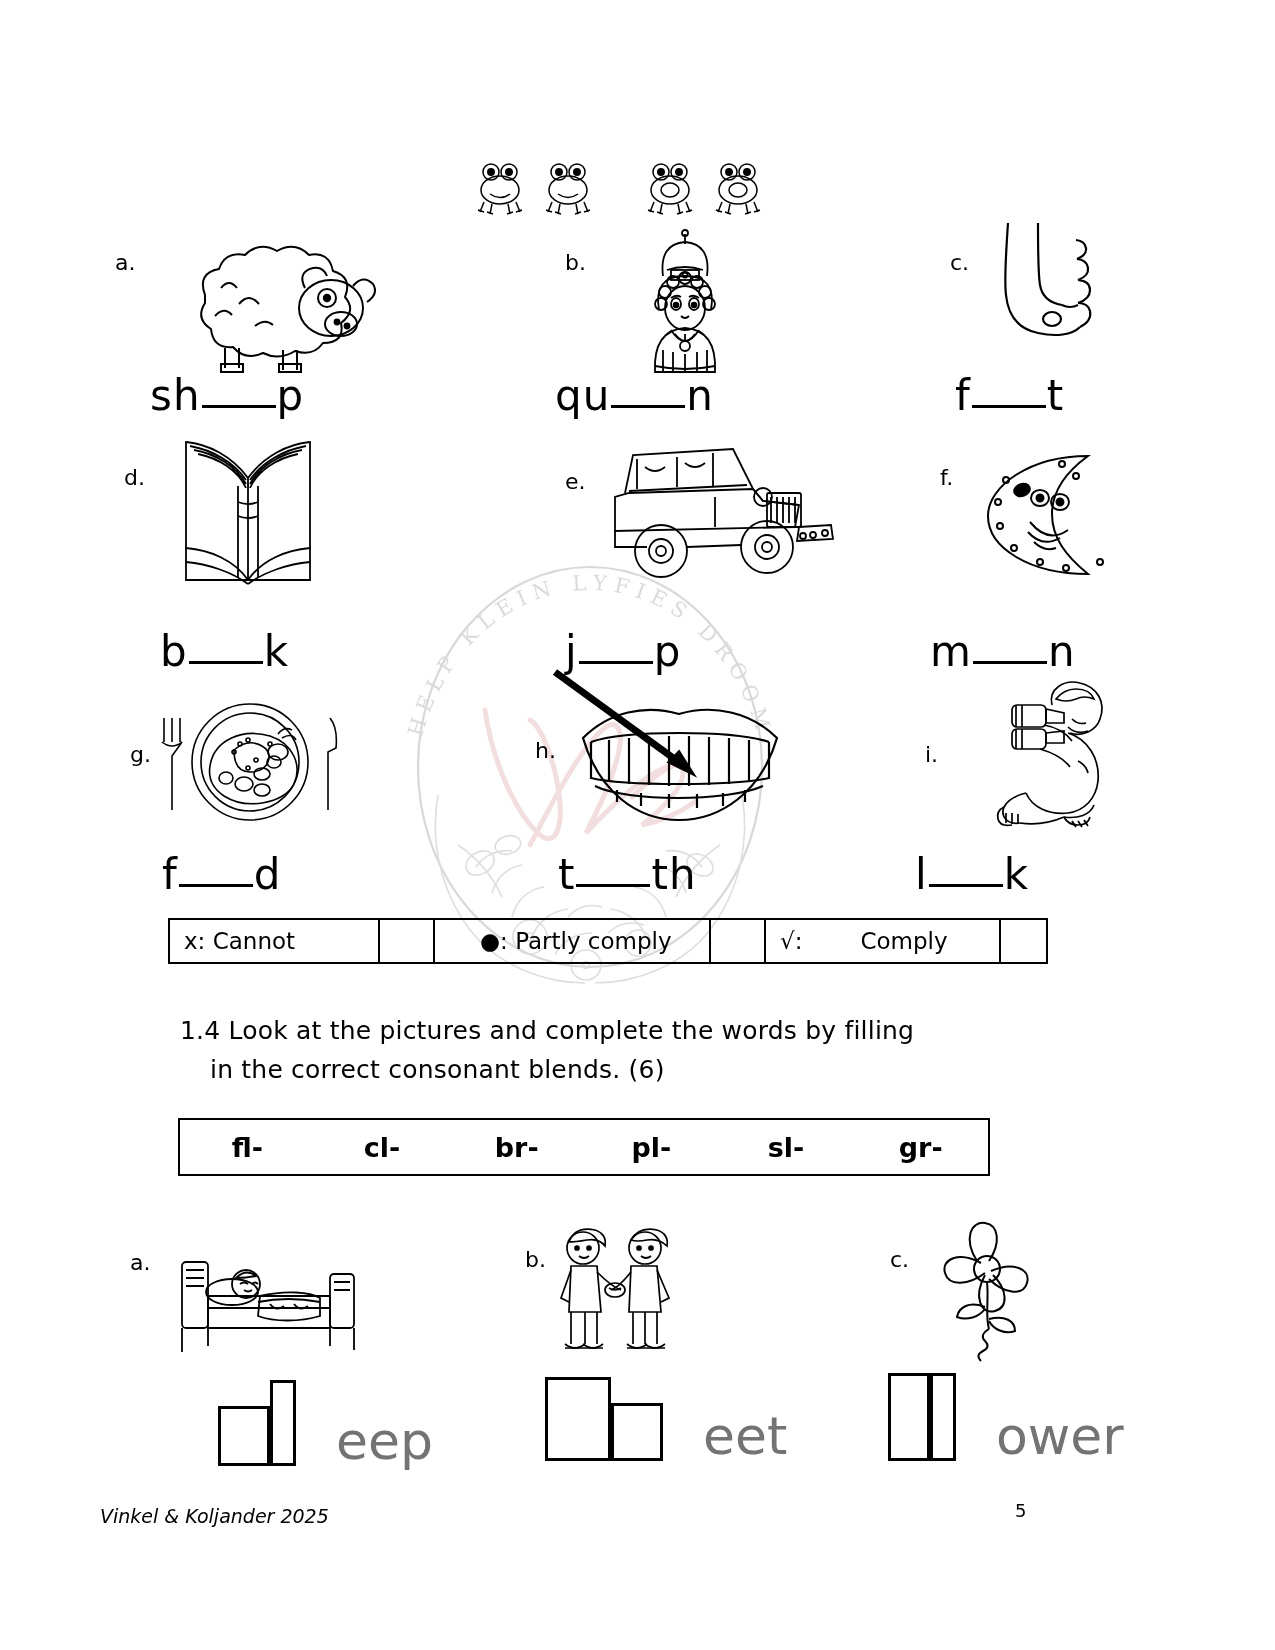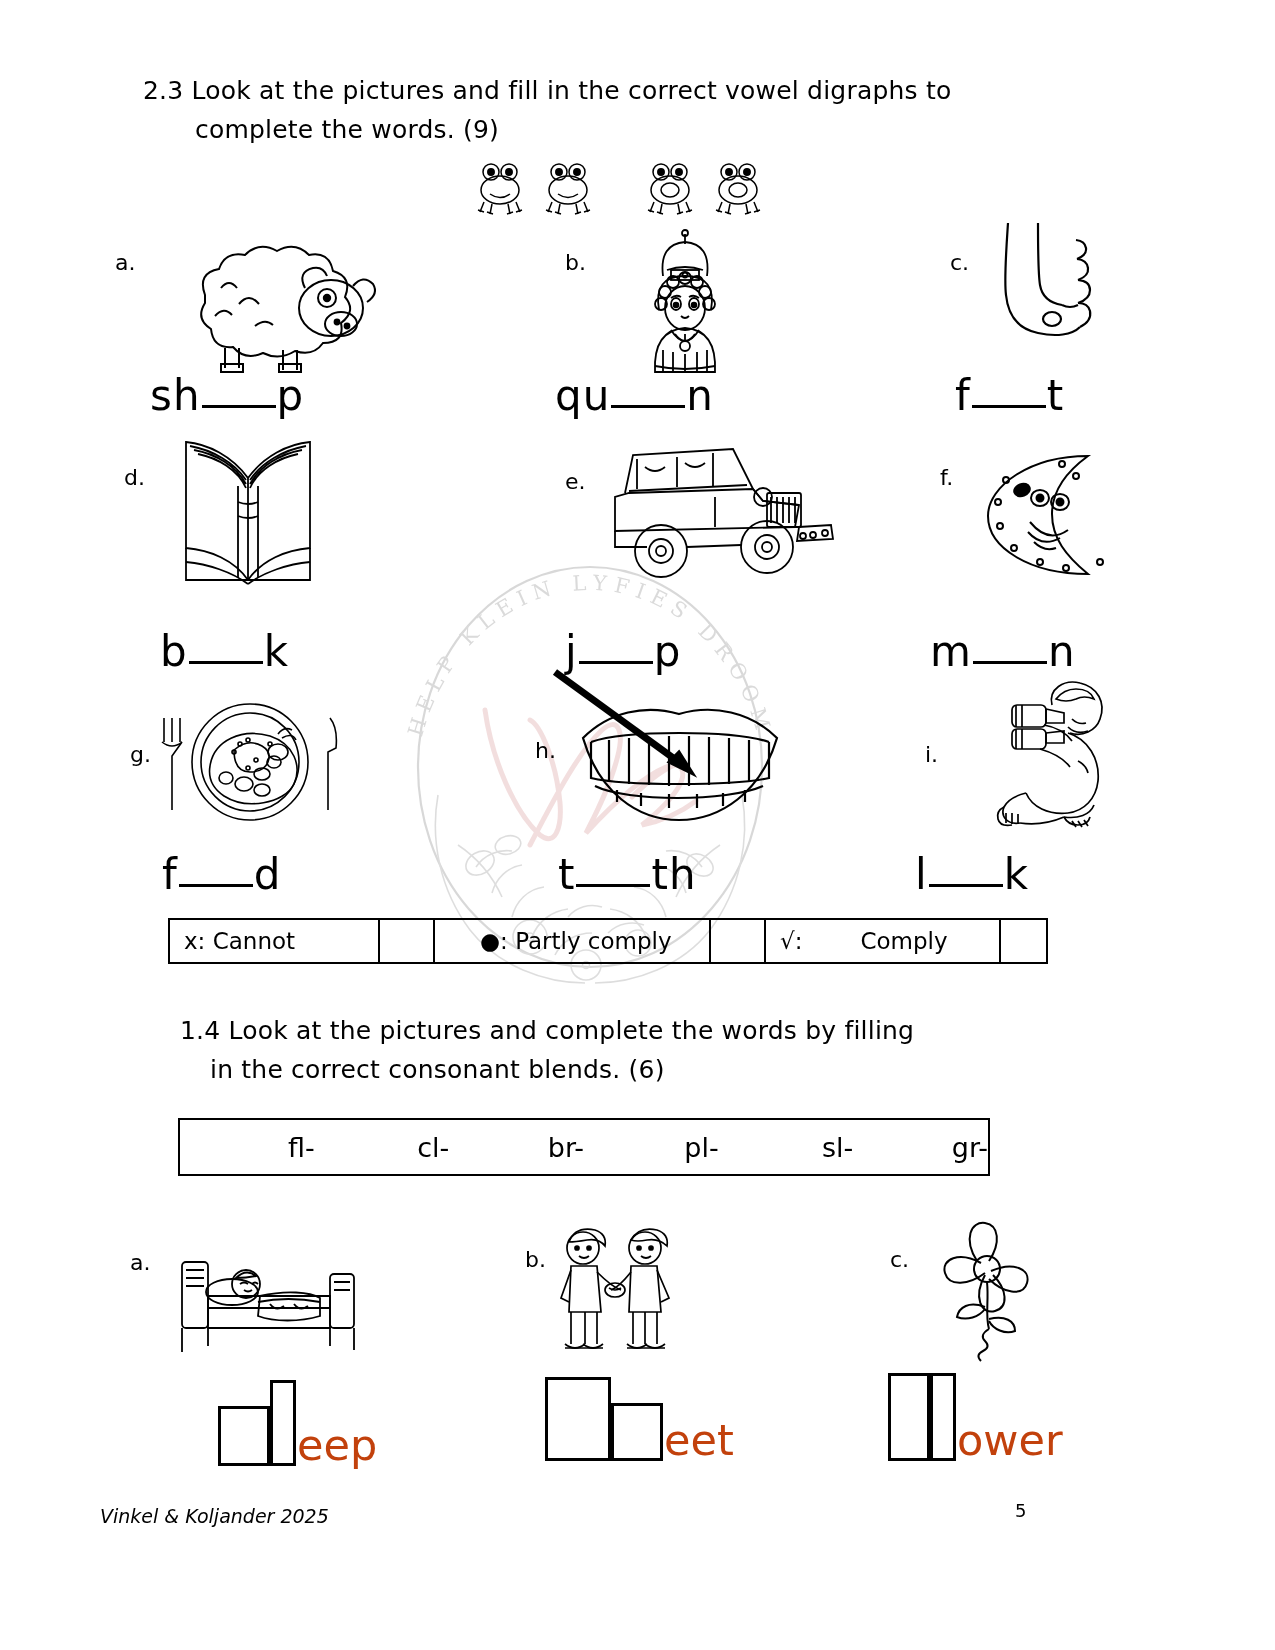--- a/index.html
+++ b/index.html
@@ -115,43 +115,45 @@
     width: 812px;
     height: 58px;
     border: 2px solid #000;
     display: flex;
     align-items: center;
     z-index: 4;
     background: #fff;
   }
   #word-bank .blend {
     flex: 1;
-    text-align: right;
+    text-align: center;
     font-size: 27px;
     color: #000;
     font-family: "DejaVu Sans", sans-serif;
+    font-weight: bold;
   }
 
   
   .blend-word {
     position: absolute;
     display: flex;
     align-items: flex-end;
     z-index: 3;
   }
   .blend-word .bx {
     border: 3px solid #000;
     background: #fff;
   }
   .blend-word .tail {
-    font-size: 43px;
+    font-size: 52px;
     line-height: 0.95;
-    color: #c2410c;
+    color: #737373;
     font-family: "DejaVu Sans", sans-serif;
     margin-left: 1px;
+    padding-left: 39px;
   }
 
   
   #footer-credit {
     position: absolute;
     left: 100px;
     top: 1505px;
     font-size: 19px;
     color: #000;
     font-family: "DejaVu Sans", sans-serif;
@@ -210,24 +212,20 @@
         <circle cx="206" cy="420" r="15"></circle>
         <circle cx="206" cy="420" r="3.5"></circle>
         <circle cx="258" cy="398" r="13"></circle>
         <ellipse cx="320" cy="320" rx="14" ry="10" transform="rotate(30 320 320)"></ellipse>
         <path d="M188,372 C196,362 210,358 222,362"></path>
         <path d="M228,388 C238,378 252,376 264,380"></path>
       </g>
     </svg>
   </div>
 
-  <div class="q-heading" id="heading-23">
-    <span>2.3 Look at the pictures and fill in the correct vowel digraphs to</span>
-    <span class="line2">complete the words. (9)</span>
-  </div>
 
   <div style="position:absolute;left:470px;top:152px;z-index:2">
     <svg width="310" height="62" viewBox="0 0 310 62">
       <g fill="none" stroke="#000" stroke-width="1.5">
 
         <ellipse cx="30" cy="38" rx="19" ry="14"></ellipse>
         <circle cx="21" cy="20" r="8"></circle>
           <circle cx="39" cy="20" r="8"></circle>
         <circle cx="21" cy="20" r="3.2" fill="#000"></circle>
           <circle cx="39" cy="20" r="3.2" fill="#000"></circle>

